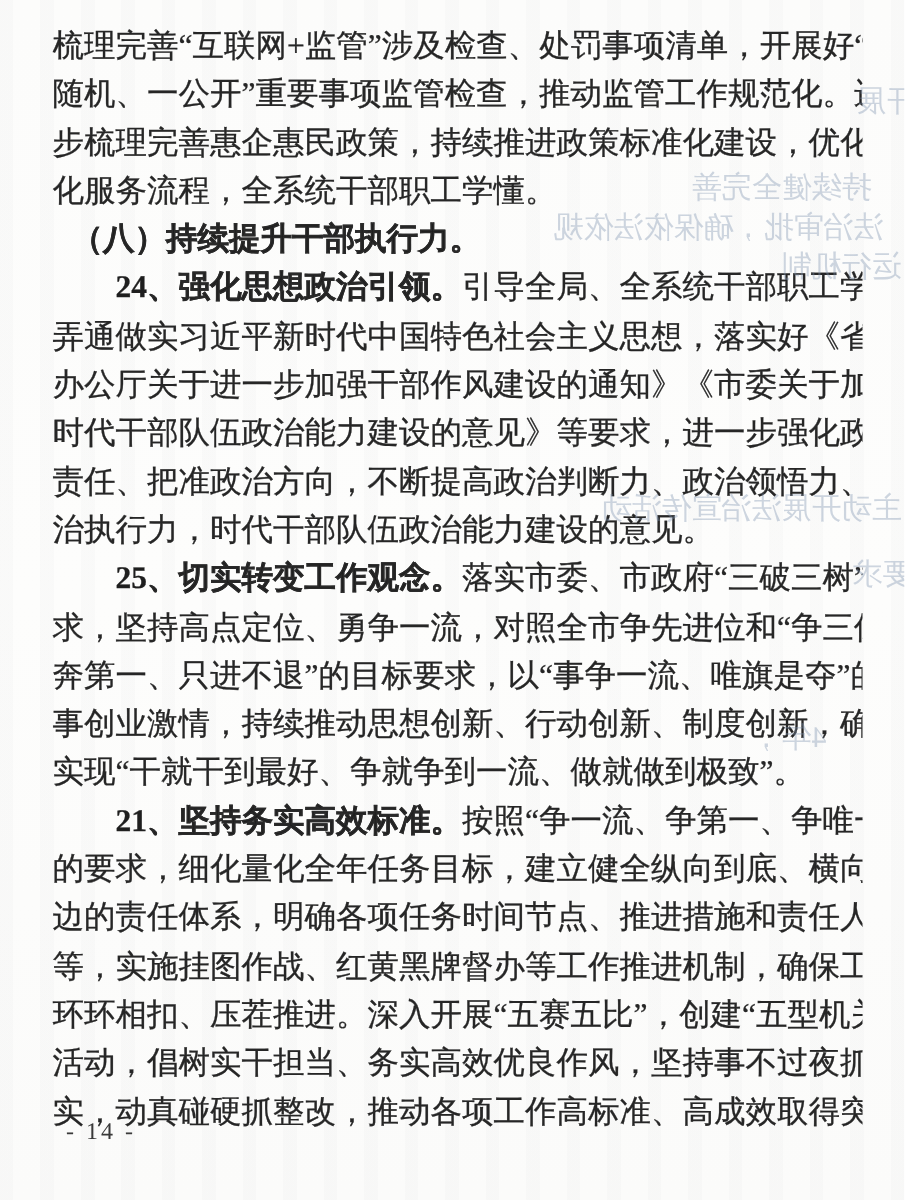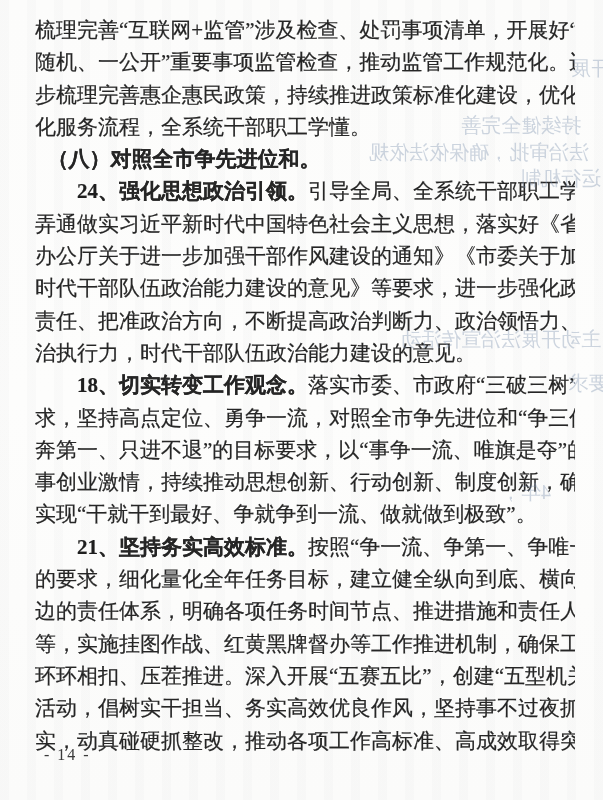--- a/index.html
+++ b/index.html
@@ -56,28 +56,28 @@
 </head>
 <body>
 
 <div class="page">
 
   <div class="textblock">
     <div class="line"><b></b><span>梳理完善“互联网+监管”涉及检查、处罚事项清单，开展好“双</span></div>
     <div class="line"><b></b><span>随机、一公开”重要事项监管检查，推动监管工作规范化。进一</span></div>
     <div class="line"><b></b><span>步梳理完善惠企惠民政策，持续推进政策标准化建设，优化简</span></div>
     <div class="line end"><b></b><span>化服务流程，全系统干部职工学懂。</span></div>
-    <div class="line head end"><b>（八）对照全市争先进位和。</b><span></span></div>
+    <div class="line head end"><b>（八）持续提升干部执行力。</b><span></span></div>
     <div class="line ind"><b>24、强化思想政治引领。</b><span>引导全局、全系统干部职工学懂</span></div>
     <div class="line"><b></b><span>弄通做实习近平新时代中国特色社会主义思想，落实好《省委</span></div>
     <div class="line"><b></b><span>办公厅关于进一步加强干部作风建设的通知》《市委关于加强新</span></div>
     <div class="line"><b></b><span>时代干部队伍政治能力建设的意见》等要求，进一步强化政治</span></div>
     <div class="line"><b></b><span>责任、把准政治方向，不断提高政治判断力、政治领悟力、政</span></div>
     <div class="line end"><b></b><span>治执行力，时代干部队伍政治能力建设的意见。</span></div>
-    <div class="line ind"><b>18、切实转变工作观念。</b><span>落实市委、市政府“三破三树”要</span></div>
+    <div class="line ind"><b>25、切实转变工作观念。</b><span>落实市委、市政府“三破三树”要</span></div>
     <div class="line"><b></b><span>求，坚持高点定位、勇争一流，对照全市争先进位和“争三保五</span></div>
     <div class="line"><b></b><span>奔第一、只进不退”的目标要求，以“事争一流、唯旗是夺”的干</span></div>
     <div class="line"><b></b><span>事创业激情，持续推动思想创新、行动创新、制度创新，确保</span></div>
     <div class="line end"><b></b><span>实现“干就干到最好、争就争到一流、做就做到极致”。</span></div>
     <div class="line ind"><b>21、坚持务实高效标准。</b><span>按照“争一流、争第一、争唯一”</span></div>
     <div class="line"><b></b><span>的要求，细化量化全年任务目标，建立健全纵向到底、横向到</span></div>
     <div class="line"><b></b><span>边的责任体系，明确各项任务时间节点、推进措施和责任人员</span></div>
     <div class="line"><b></b><span>等，实施挂图作战、红黄黑牌督办等工作推进机制，确保工作</span></div>
     <div class="line"><b></b><span>环环相扣、压茬推进。深入开展“五赛五比”，创建“五型机关”</span></div>
     <div class="line"><b></b><span>活动，倡树实干担当、务实高效优良作风，坚持事不过夜抓落</span></div>

